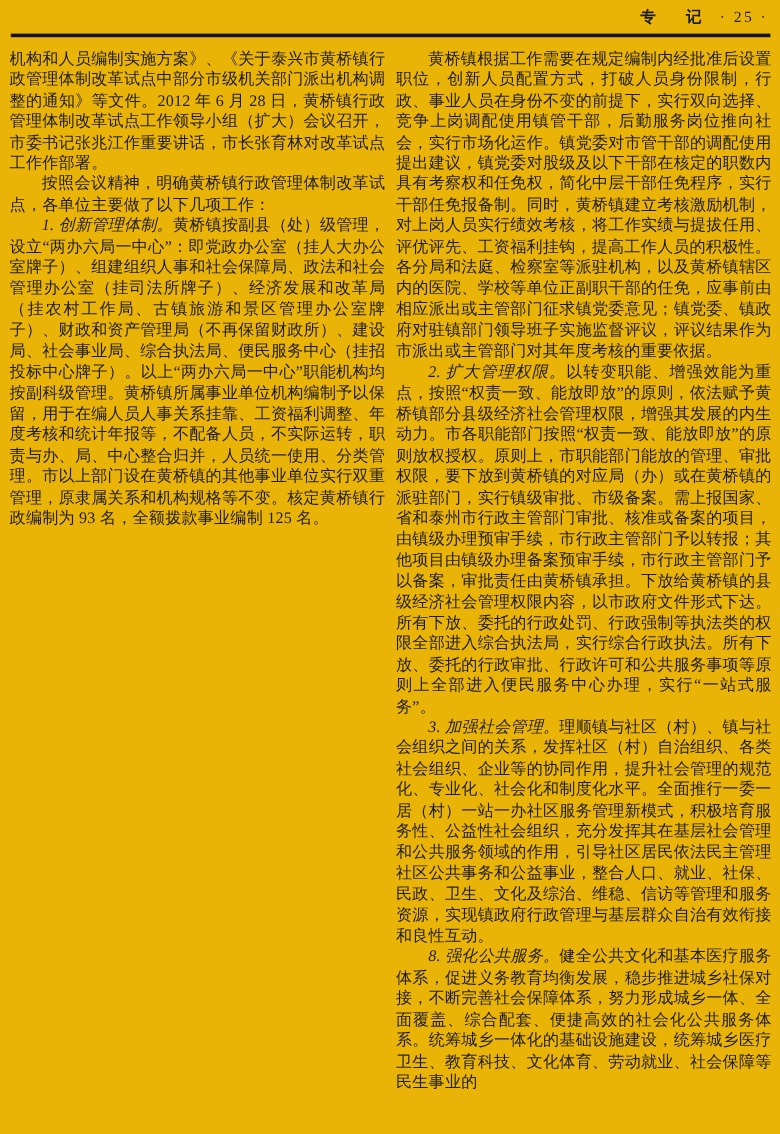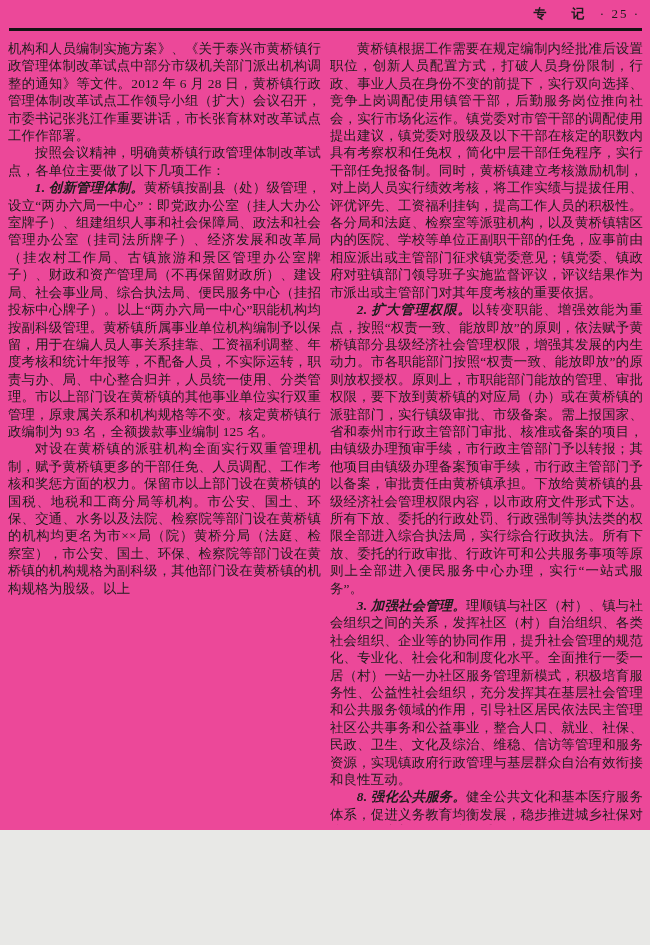--- a/index.html
+++ b/index.html
@@ -1,20 +1,20 @@
 <!DOCTYPE html>
 <html><head>
 <meta charset="utf-8">
 <style>
   html,body{margin:0;padding:0;background:#e8e8e6;}
   .page{
     position:relative;
-    width:650px;height:830px;
+    width:650px;height:945px;
     margin:0 auto;
-    background:#ec4899;
+    background:#eab308;
     font-family:"Liberation Serif","DejaVu Serif",serif;
     color:#1d1d1d;
     overflow:hidden;
   }
   .running-head{
     position:absolute;top:5px;left:8px;right:10px;
     text-align:right;
     font-size:13px;
     line-height:18px;
     white-space:nowrap;
@@ -45,42 +45,41 @@
   .para{
     margin:0;
     font-size:13.4px;
     line-height:17.4px;
     letter-spacing:0.2px;
     word-break:break-all;
   }
   .indent{text-indent:2em;}
   .lead{
     font-style:italic;
-    font-weight:700;
+    font-weight:400;
   }
 </style>
 </head>
 <body>
 
 <div class="page">
 
   <div class="running-head">
     <span class="section-title">专　记</span>
     <span class="page-number">· 25 ·</span>
   </div>
 
   <div class="head-rule"></div>
 
   <div class="content">
 
     <div class="col">
       <p class="para"><span>机构和人员编制实施方案》、《关于泰兴市黄桥镇行政管理体制改革试点中部分市级机关部门派出机构调整的通知》等文件。2012 年 6 月 28 日，黄桥镇行政管理体制改革试点工作领导小组（扩大）会议召开，市委书记张兆江作重要讲话，市长张育林对改革试点工作作部署。</span></p>
       <p class="para indent"><span>按照会议精神，明确黄桥镇行政管理体制改革试点，各单位主要做了以下几项工作：</span></p>
       <p class="para indent"><span class="lead">1. 创新管理体制。</span><span>黄桥镇按副县（处）级管理，设立“两办六局一中心”：即党政办公室（挂人大办公室牌子）、组建组织人事和社会保障局、政法和社会管理办公室（挂司法所牌子）、经济发展和改革局（挂农村工作局、古镇旅游和景区管理办公室牌子）、财政和资产管理局（不再保留财政所）、建设局、社会事业局、综合执法局、便民服务中心（挂招投标中心牌子）。以上“两办六局一中心”职能机构均按副科级管理。黄桥镇所属事业单位机构编制予以保留，用于在编人员人事关系挂靠、工资福利调整、年度考核和统计年报等，不配备人员，不实际运转，职责与办、局、中心整合归并，人员统一使用、分类管理。市以上部门设在黄桥镇的其他事业单位实行双重管理，原隶属关系和机构规格等不变。核定黄桥镇行政编制为 93 名，全额拨款事业编制 125 名。</span></p>
-      <p class="para indent"><span>对设在黄桥镇的派驻机构全面实行双重管理机制，赋予黄桥镇更多的干部任免、人员调配、工作考核和奖惩方面的权力。保留市以上部门设在黄桥镇的国税、地税和工商分局等机构。市公安、国土、环保、交通、水务以及法院、检察院等部门设在黄桥镇的机构均更名为市××局（院）黄桥分局（法庭、检察室），市公安、国土、环保、检察院等部门设在黄桥镇的机构规格为副科级，其他部门设在黄桥镇的机构规格为股级。以上</span></p>
     </div>
 
     <div class="col">
       <p class="para indent"><span>黄桥镇根据工作需要在规定编制内经批准后设置职位，创新人员配置方式，打破人员身份限制，行政、事业人员在身份不变的前提下，实行双向选择、竞争上岗调配使用镇管干部，后勤服务岗位推向社会，实行市场化运作。镇党委对市管干部的调配使用提出建议，镇党委对股级及以下干部在核定的职数内具有考察权和任免权，简化中层干部任免程序，实行干部任免报备制。同时，黄桥镇建立考核激励机制，对上岗人员实行绩效考核，将工作实绩与提拔任用、评优评先、工资福利挂钩，提高工作人员的积极性。</span></p>
       <p class="para"><span>各分局和法庭、检察室等派驻机构，以及黄桥镇辖区内的医院、学校等单位正副职干部的任免，应事前由相应派出或主管部门征求镇党委意见；镇党委、镇政府对驻镇部门领导班子实施监督评议，评议结果作为市派出或主管部门对其年度考核的重要依据。</span></p>
       <p class="para indent"><span class="lead">2. 扩大管理权限。</span><span>以转变职能、增强效能为重点，按照“权责一致、能放即放”的原则，依法赋予黄桥镇部分县级经济社会管理权限，增强其发展的内生动力。市各职能部门按照“权责一致、能放即放”的原则放权授权。原则上，市职能部门能放的管理、审批权限，要下放到黄桥镇的对应局（办）或在黄桥镇的派驻部门，实行镇级审批、市级备案。需上报国家、省和泰州市行政主管部门审批、核准或备案的项目，由镇级办理预审手续，市行政主管部门予以转报；其他项目由镇级办理备案预审手续，市行政主管部门予以备案，审批责任由黄桥镇承担。下放给黄桥镇的县级经济社会管理权限内容，以市政府文件形式下达。所有下放、委托的行政处罚、行政强制等执法类的权限全部进入综合执法局，实行综合行政执法。所有下放、委托的行政审批、行政许可和公共服务事项等原则上全部进入便民服务中心办理，实行“一站式服务”。</span></p>
       <p class="para indent"><span class="lead">3. 加强社会管理。</span><span>理顺镇与社区（村）、镇与社会组织之间的关系，发挥社区（村）自治组织、各类社会组织、企业等的协同作用，提升社会管理的规范化、专业化、社会化和制度化水平。全面推行一委一居（村）一站一办社区服务管理新模式，积极培育服务性、公益性社会组织，充分发挥其在基层社会管理和公共服务领域的作用，引导社区居民依法民主管理社区公共事务和公益事业，整合人口、就业、社保、民政、卫生、文化及综治、维稳、信访等管理和服务资源，实现镇政府行政管理与基层群众自治有效衔接和良性互动。</span></p>
       <p class="para indent"><span class="lead">8. 强化公共服务。</span><span>健全公共文化和基本医疗服务体系，促进义务教育均衡发展，稳步推进城乡社保对接，不断完善社会保障体系，努力形成城乡一体、全面覆盖、综合配套、便捷高效的社会化公共服务体系。统筹城乡一体化的基础设施建设，统筹城乡医疗卫生、教育科技、文化体育、劳动就业、社会保障等民生事业的</span></p>
     </div>
 

